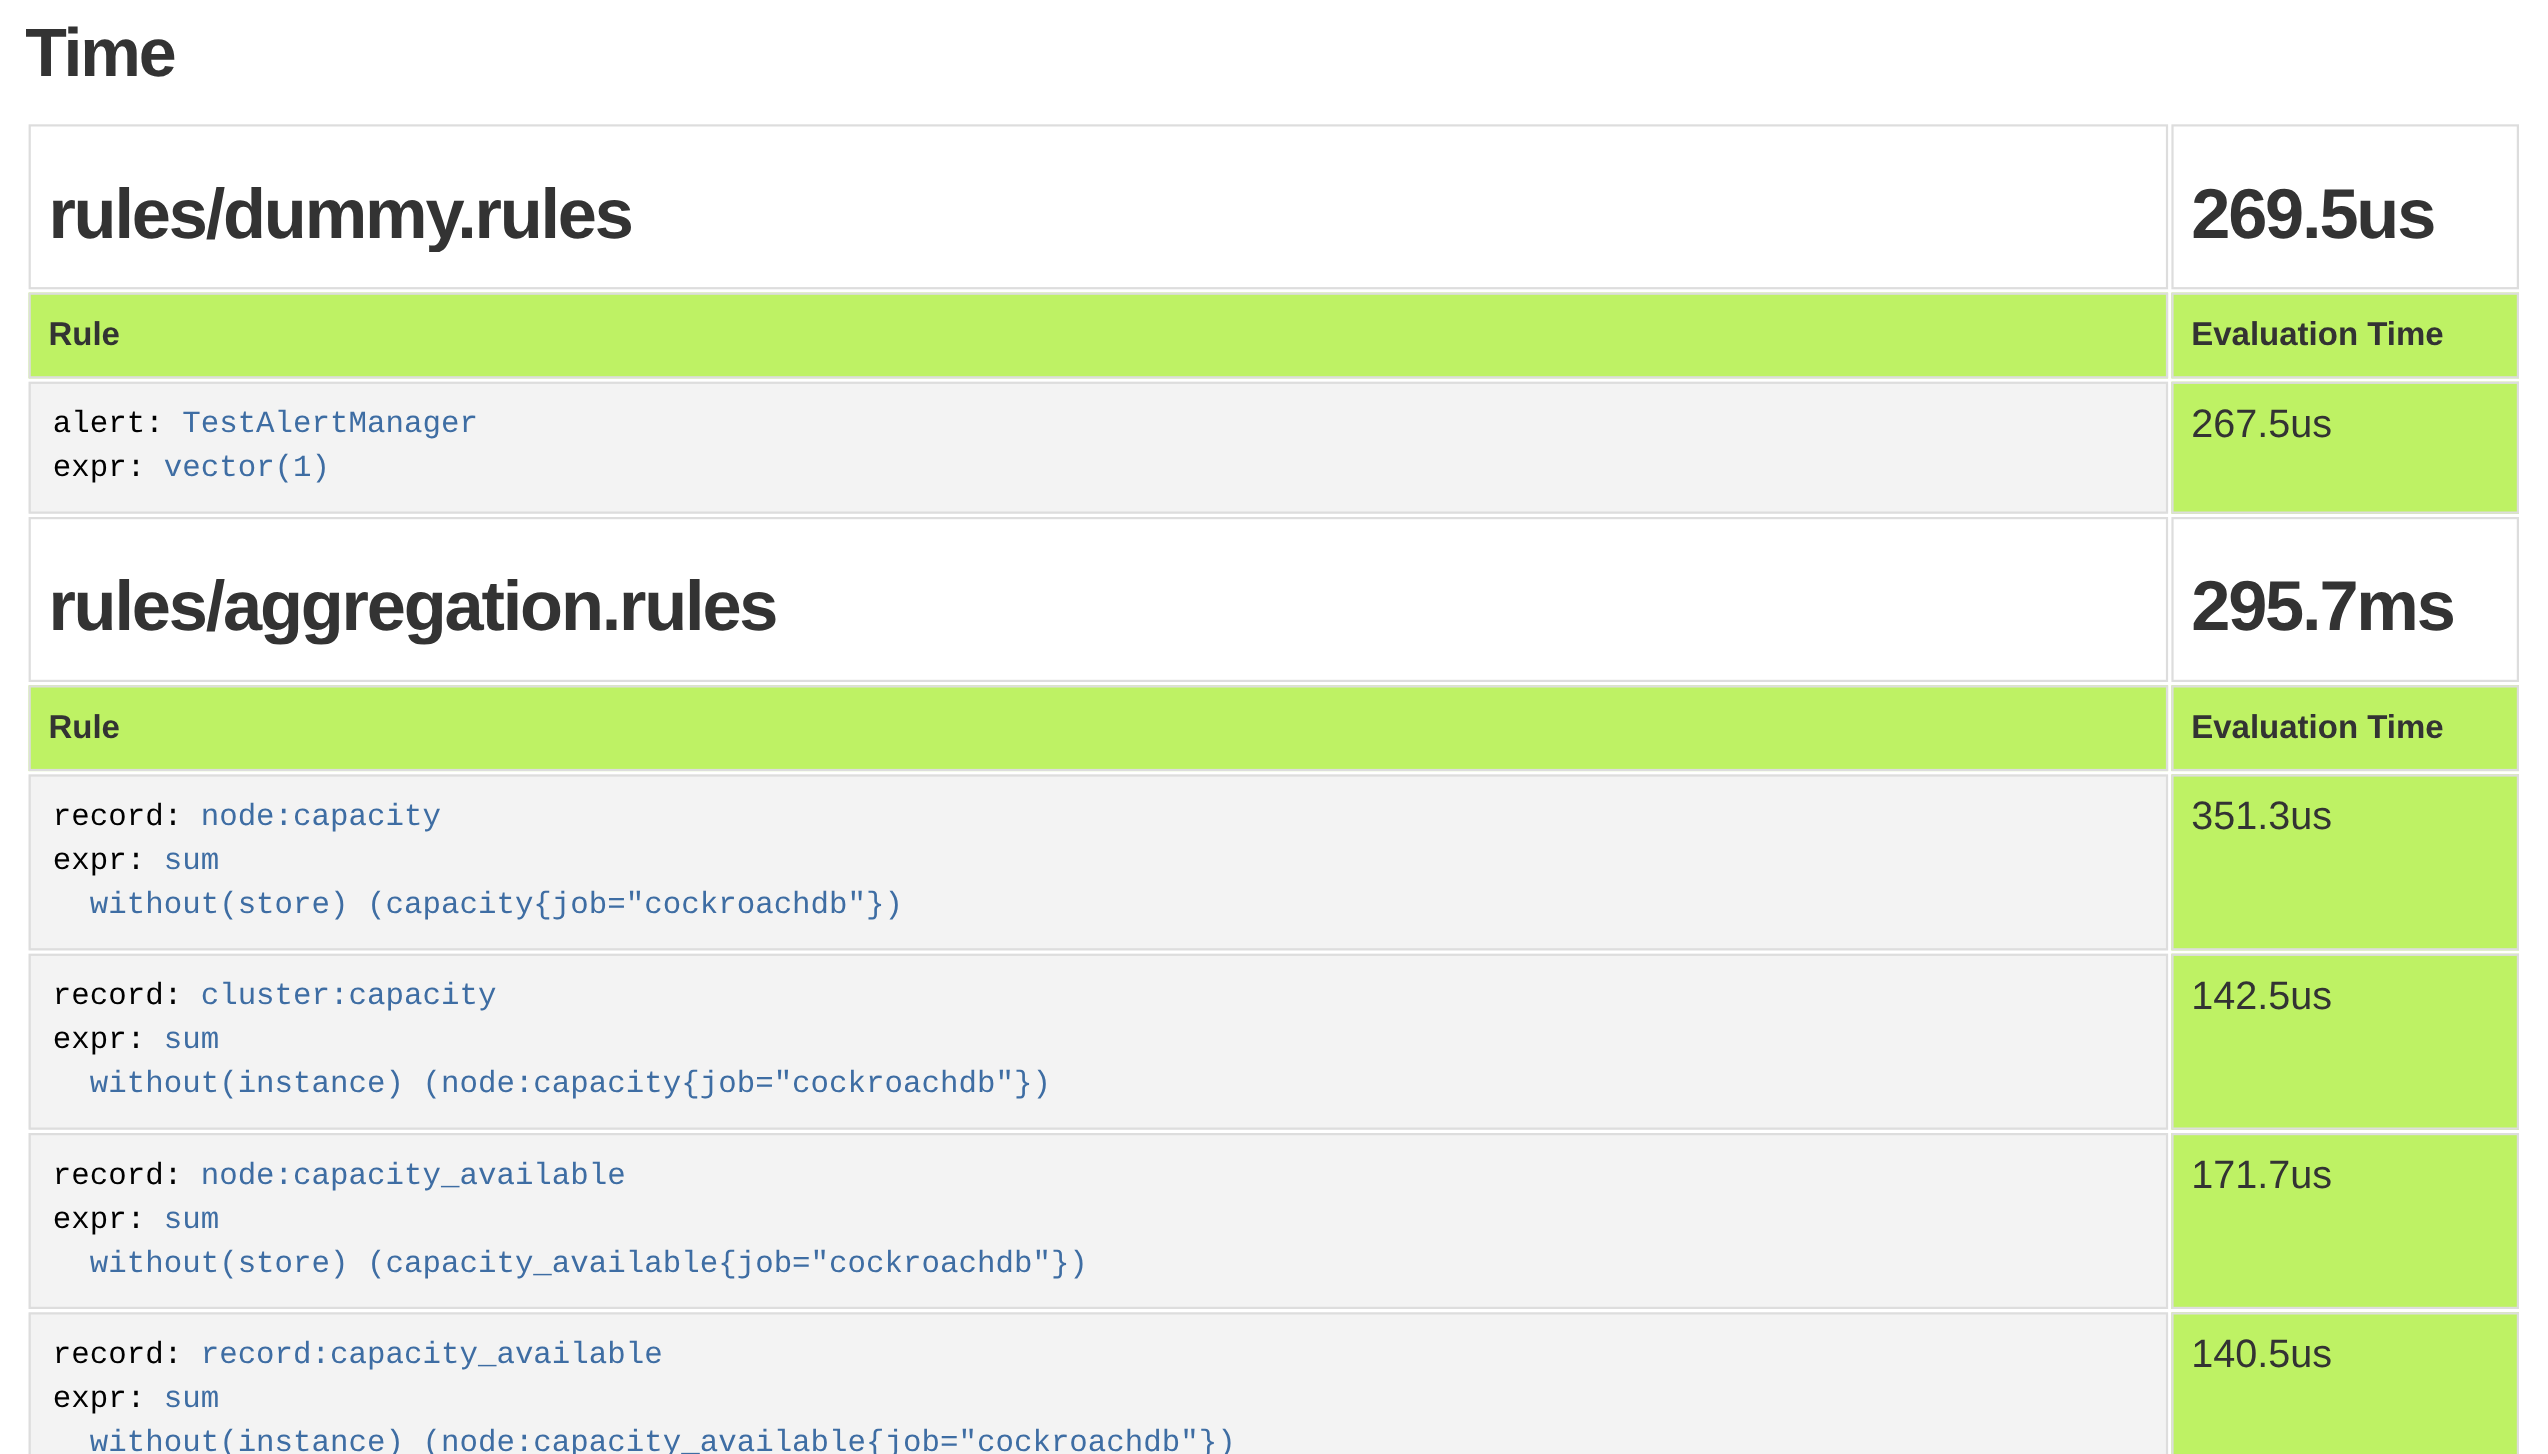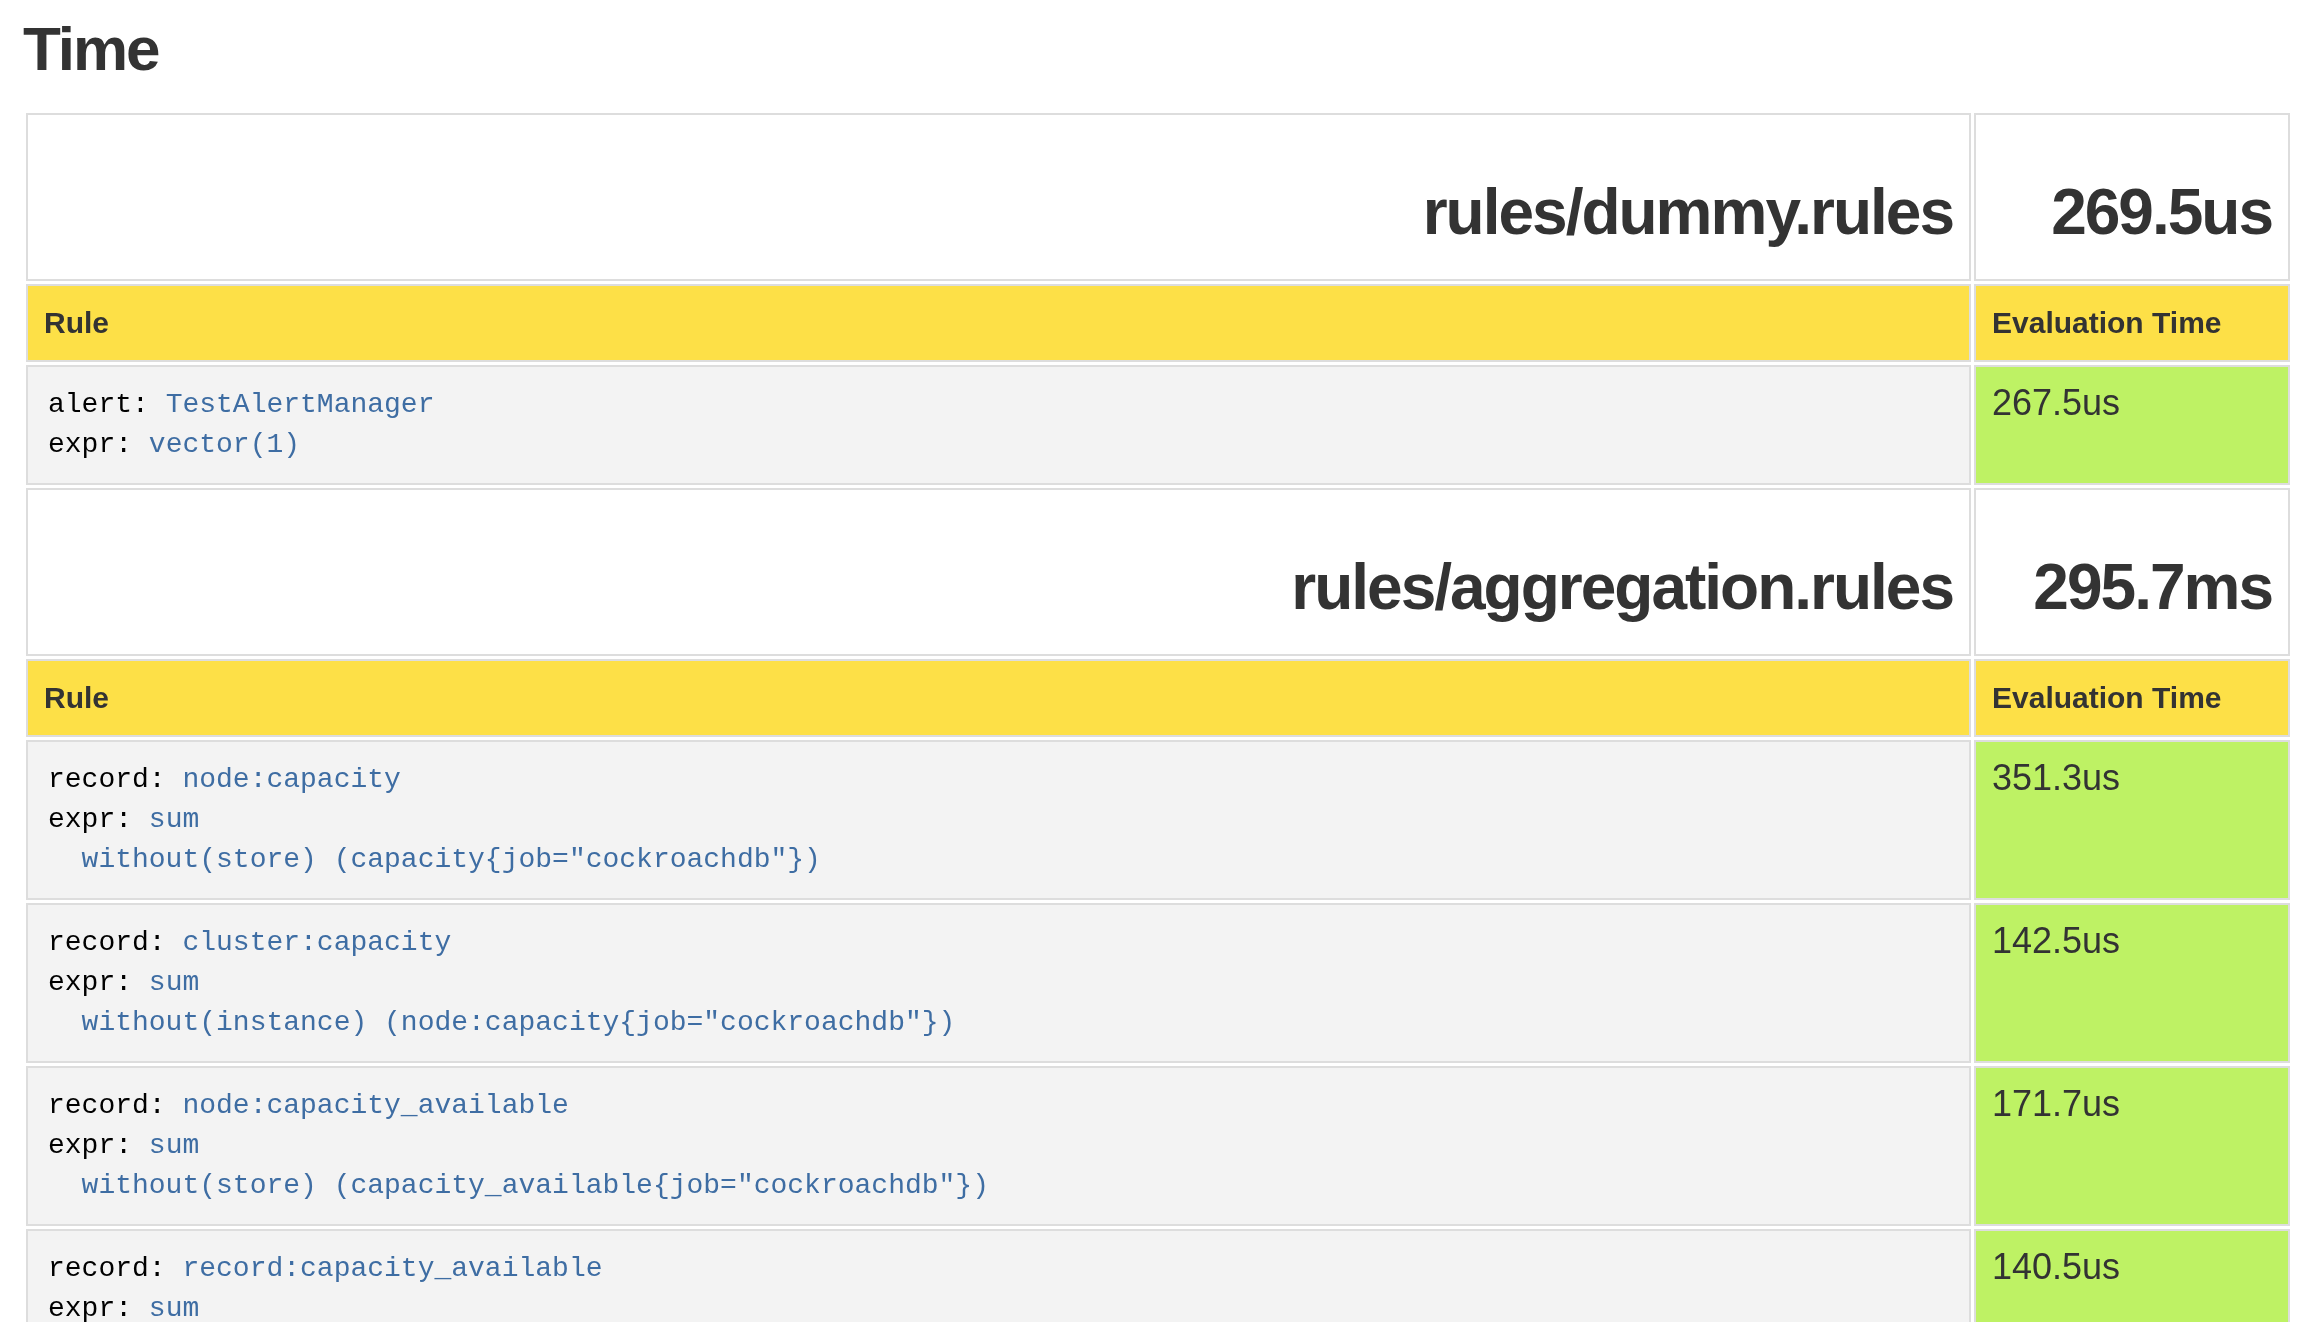--- a/index.html
+++ b/index.html
@@ -44,27 +44,26 @@
   td.group-name-cell, td.group-total-cell {
     background: #ffffff;
     padding: 10px 16px;
   }
   .group-heading {
     font-size: 64px;
     line-height: 70px;
     font-weight: 700;
     letter-spacing: -2px;
     color: #333333;
-    margin: 52px 0 22px 0;
+    margin: 34px 0 22px 0;
     white-space: nowrap;
     overflow: hidden;
-    text-align: right;
   }
   th.col-header {
-    background: #fde047;
+    background: #bef264;
     font-size: 30px;
     line-height: 36px;
     font-weight: 700;
     color: #333333;
     padding: 19px 16px;
   }
   td.rule-cell {
     background: #f3f3f3;
     padding: 18px 20px;
   }

